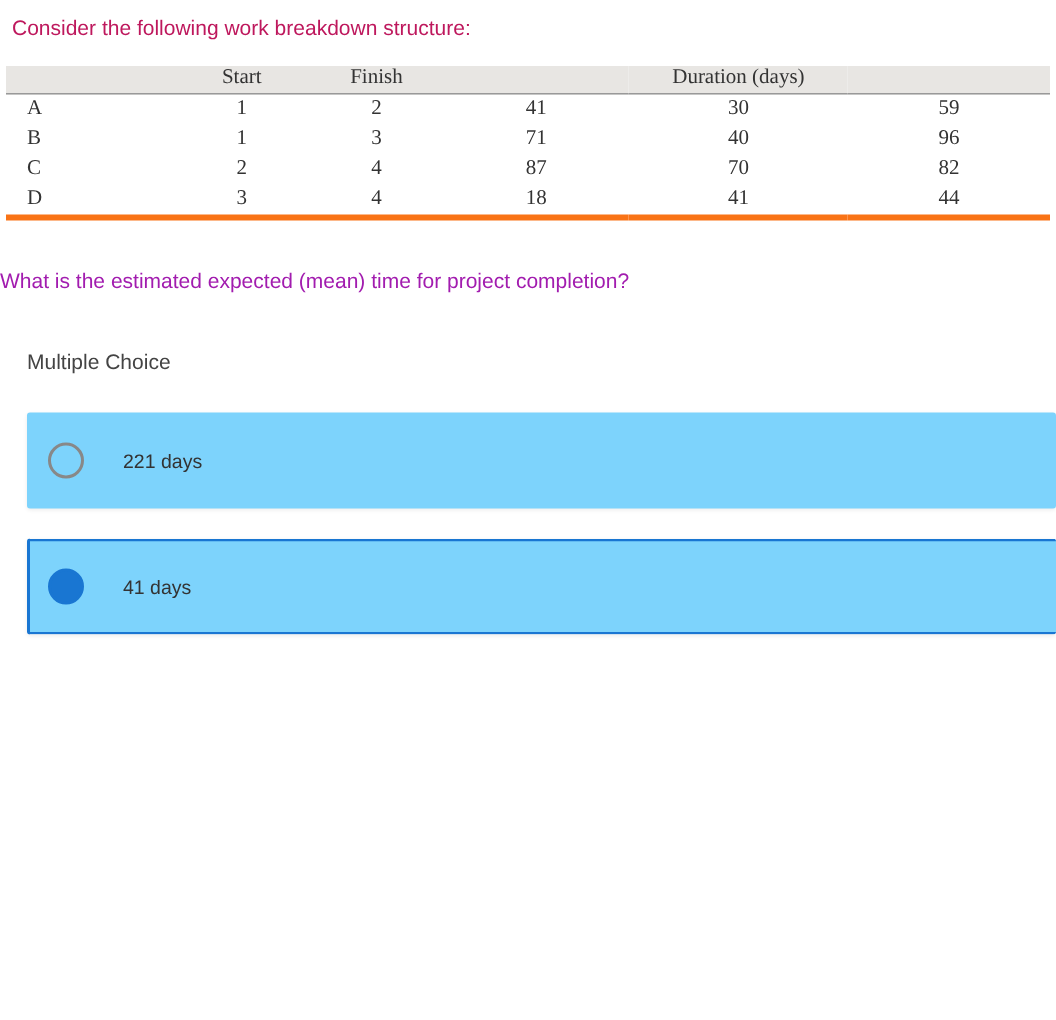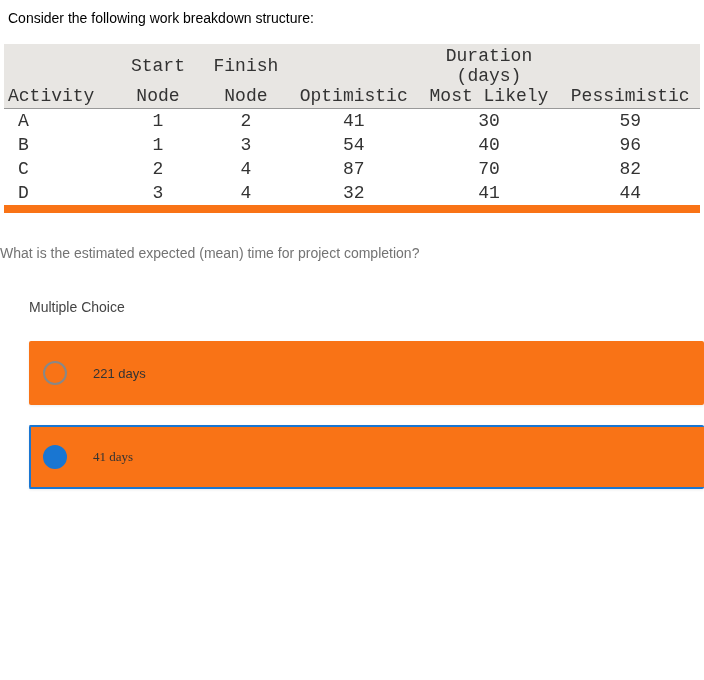--- a/index.html
+++ b/index.html
@@ -6,29 +6,29 @@
     body {
       font-family: Arial, sans-serif;
       font-size: 14px;
       color: #333;
       background: #fff;
       width: 704px;
     }
     .intro {
       padding: 10px 8px 18px 8px;
       font-size: 14px;
-      color: #000000;
+      color: #be185d;
     }
     .data-table {
       width: 696px;
       margin: 0 4px 4px 4px;
       border-collapse: collapse;
-      font-family: Liberation Mono, monospace;
-      font-size: 18px;
-      border-bottom: 8px solid #f97316;
+      font-family: Liberation Serif, serif;
+      font-size: 14px;
+      border-bottom: 4px solid #f97316;
     }
     .data-table thead tr:first-child th {
       background: #e8e6e3;
       font-weight: normal;
       padding: 2px 4px 0 4px;
     }
     .data-table thead tr:last-child th {
       background: #e8e6e3;
       border-bottom: 1px solid #999;
       font-weight: normal;
@@ -42,47 +42,46 @@
     .data-table thead th.col-activity,
     .data-table td.col-activity { text-align: left; padding-left: 14px; }
     .col-start { width: 80px; }
     .col-finish { width: 80px; }
     .col-opt { width: 110px; }
     .col-ml { width: 130px; }
     .col-pess { width: 120px; }
     .question {
       padding: 28px 0 8px 0;
       font-size: 14px;
-      color: #737373;
+      color: #a21caf;
     }
     .mc-container {
       margin-top: 30px;
-      padding-left: 29px;
+      padding-left: 18px;
     }
     .mc-header {
       font-size: 14px;
       color: #444;
       margin-bottom: 26px;
     }
     .option {
       display: flex;
       align-items: center;
       padding: 20px 14px;
       margin-bottom: 20px;
       margin-right: 0;
-      background: #f97316;
+      background: #7dd3fc;
       box-shadow: 0 1px 3px rgba(0,0,0,0.08);
       border-radius: 2px;
       cursor: pointer;
     }
     .option.selected {
       border: 2px solid #1976d2;
       border-right: none;
       padding: 18px 14px 18px 12px;
-      font-family: Liberation Serif, serif;
     }
     .radio {
       width: 24px;
       height: 24px;
       border-radius: 50%;
       border: 2px solid #888;
       margin-right: 26px;
       display: flex;
       align-items: center;
       justify-content: center;
@@ -105,59 +104,51 @@
 <table class="data-table">
   <thead>
     <tr>
       <th class="col-activity"></th>
       <th class="col-start">Start</th>
       <th class="col-finish">Finish</th>
       <th class="col-opt"></th>
       <th class="col-ml">Duration (days)</th>
       <th class="col-pess"></th>
     </tr>
-    <tr>
-      <th class="col-activity">Activity</th>
-      <th class="col-start">Node</th>
-      <th class="col-finish">Node</th>
-      <th class="col-opt">Optimistic</th>
-      <th class="col-ml">Most Likely</th>
-      <th class="col-pess">Pessimistic</th>
-    </tr>
   </thead>
   <tbody id="table-body">
       <tr>
         <td class="col-activity">A</td>
         <td>1</td>
         <td>2</td>
         <td>41</td>
         <td>30</td>
         <td>59</td>
       </tr>
       <tr>
         <td class="col-activity">B</td>
         <td>1</td>
         <td>3</td>
-        <td>54</td>
+        <td>71</td>
         <td>40</td>
         <td>96</td>
       </tr>
       <tr>
         <td class="col-activity">C</td>
         <td>2</td>
         <td>4</td>
         <td>87</td>
         <td>70</td>
         <td>82</td>
       </tr>
       <tr>
         <td class="col-activity">D</td>
         <td>3</td>
         <td>4</td>
-        <td>32</td>
+        <td>18</td>
         <td>41</td>
         <td>44</td>
       </tr>
     </tbody>
 </table>
 
 <div class="question">What is the estimated expected (mean) time for project completion?</div>
 
 <div class="mc-container">
   <div class="mc-header">Multiple Choice</div>

